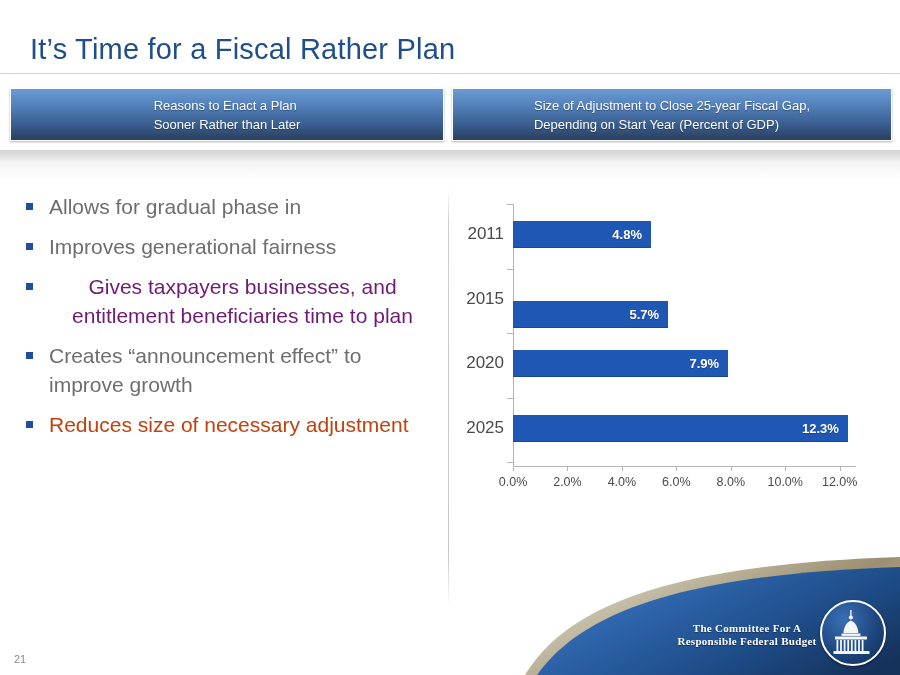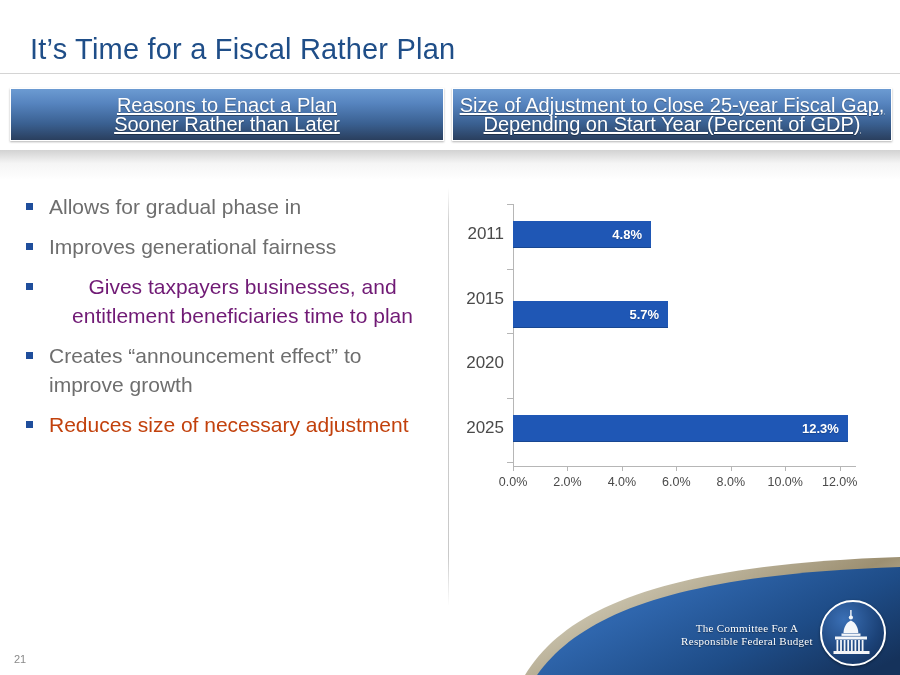--- a/index.html
+++ b/index.html
@@ -27,23 +27,22 @@
   
   .banner{
     position:absolute;top:88px;height:53px;
     background:linear-gradient(180deg,#6C9BD2 0%,#5684bf 28%,#3A6091 68%,#2A3F5E 100%);
     border:1px solid #ffffff;
     box-shadow:0 1px 2px rgba(0,0,0,.30);
     display:flex;align-items:center;justify-content:center;
     box-sizing:border-box;
   }
   .banner-text{
-    color:#ffffff;font-size:20px;line-height:19px;text-align:center;
+    color:#ffffff;font-size:13px;line-height:19px;
     text-shadow:0 1px 1px rgba(0,0,0,.35);
-    text-decoration:underline;
   }
   #banner-left{left:10px;width:434px;}
   #banner-right{left:452px;width:440px;}
 
   .banner-shadow{
     position:absolute;left:0;top:150px;width:900px;height:30px;
     background:linear-gradient(180deg,rgba(155,155,155,.45) 0%,rgba(200,200,200,.18) 45%,rgba(255,255,255,0) 100%);
   }
 
   
@@ -104,21 +103,21 @@
     overflow:hidden;
   }
   .swoosh svg{position:absolute;left:0;top:0;}
   .footer-text{
     position:absolute;left:672px;top:622px;width:150px;
     text-align:center;color:#ffffff;line-height:13px;
     font-family:"Liberation Serif", serif;
     letter-spacing:.3px;
     text-shadow:0 1px 1px rgba(0,0,0,.45);
   }
-  .footer-line{font-size:11px;font-weight:normal;}
+  .footer-line{font-size:11px;font-weight:bold;}
   .logo-circle{
     position:absolute;left:820px;top:600px;width:62px;height:62px;border-radius:50%;
     background:radial-gradient(circle at 35% 28%,#3A6FB5 0%,#1C4379 60%,#112C54 100%);
     border:2px solid #ffffff;box-shadow:0 1px 3px rgba(0,0,0,.45);
     overflow:hidden;
   }
 
   .page-number{
     position:absolute;left:14px;top:653px;font-size:11px;color:#8a8a8a;
   }
@@ -179,20 +178,25 @@
             <span class="bar-value">4.8%</span>
           </div>
         </div>
         <span class="cat-label" style="top: 30.25px;">2011</span>
         <div class="bar-row" style="top: 81.75px; width: 343px;">
           <div class="bar" style="width: 155.167px; background: rgb(31, 87, 181); margin-top: 15px;">
             <span class="bar-value">5.7%</span>
           </div>
         </div>
         <span class="cat-label" style="top: 94.75px;">2015</span>
+        <div class="bar-row" style="top: 146.25px; width: 343px;">
+          <div class="bar" style="width: 215.056px; background: rgb(31, 87, 181);">
+            <span class="bar-value">7.9%</span>
+          </div>
+        </div>
         <span class="cat-label" style="top: 159.25px;">2020</span>
         <div class="bar-row" style="top: 210.75px; width: 343px;">
           <div class="bar" style="width: 334.833px; background: rgb(31, 87, 181);">
             <span class="bar-value">12.3%</span>
           </div>
         </div>
         <span class="cat-label" style="top: 223.75px;">2025</span>
       </div>
     <div class="x-axis"></div>
     <div id="x-ticks">

